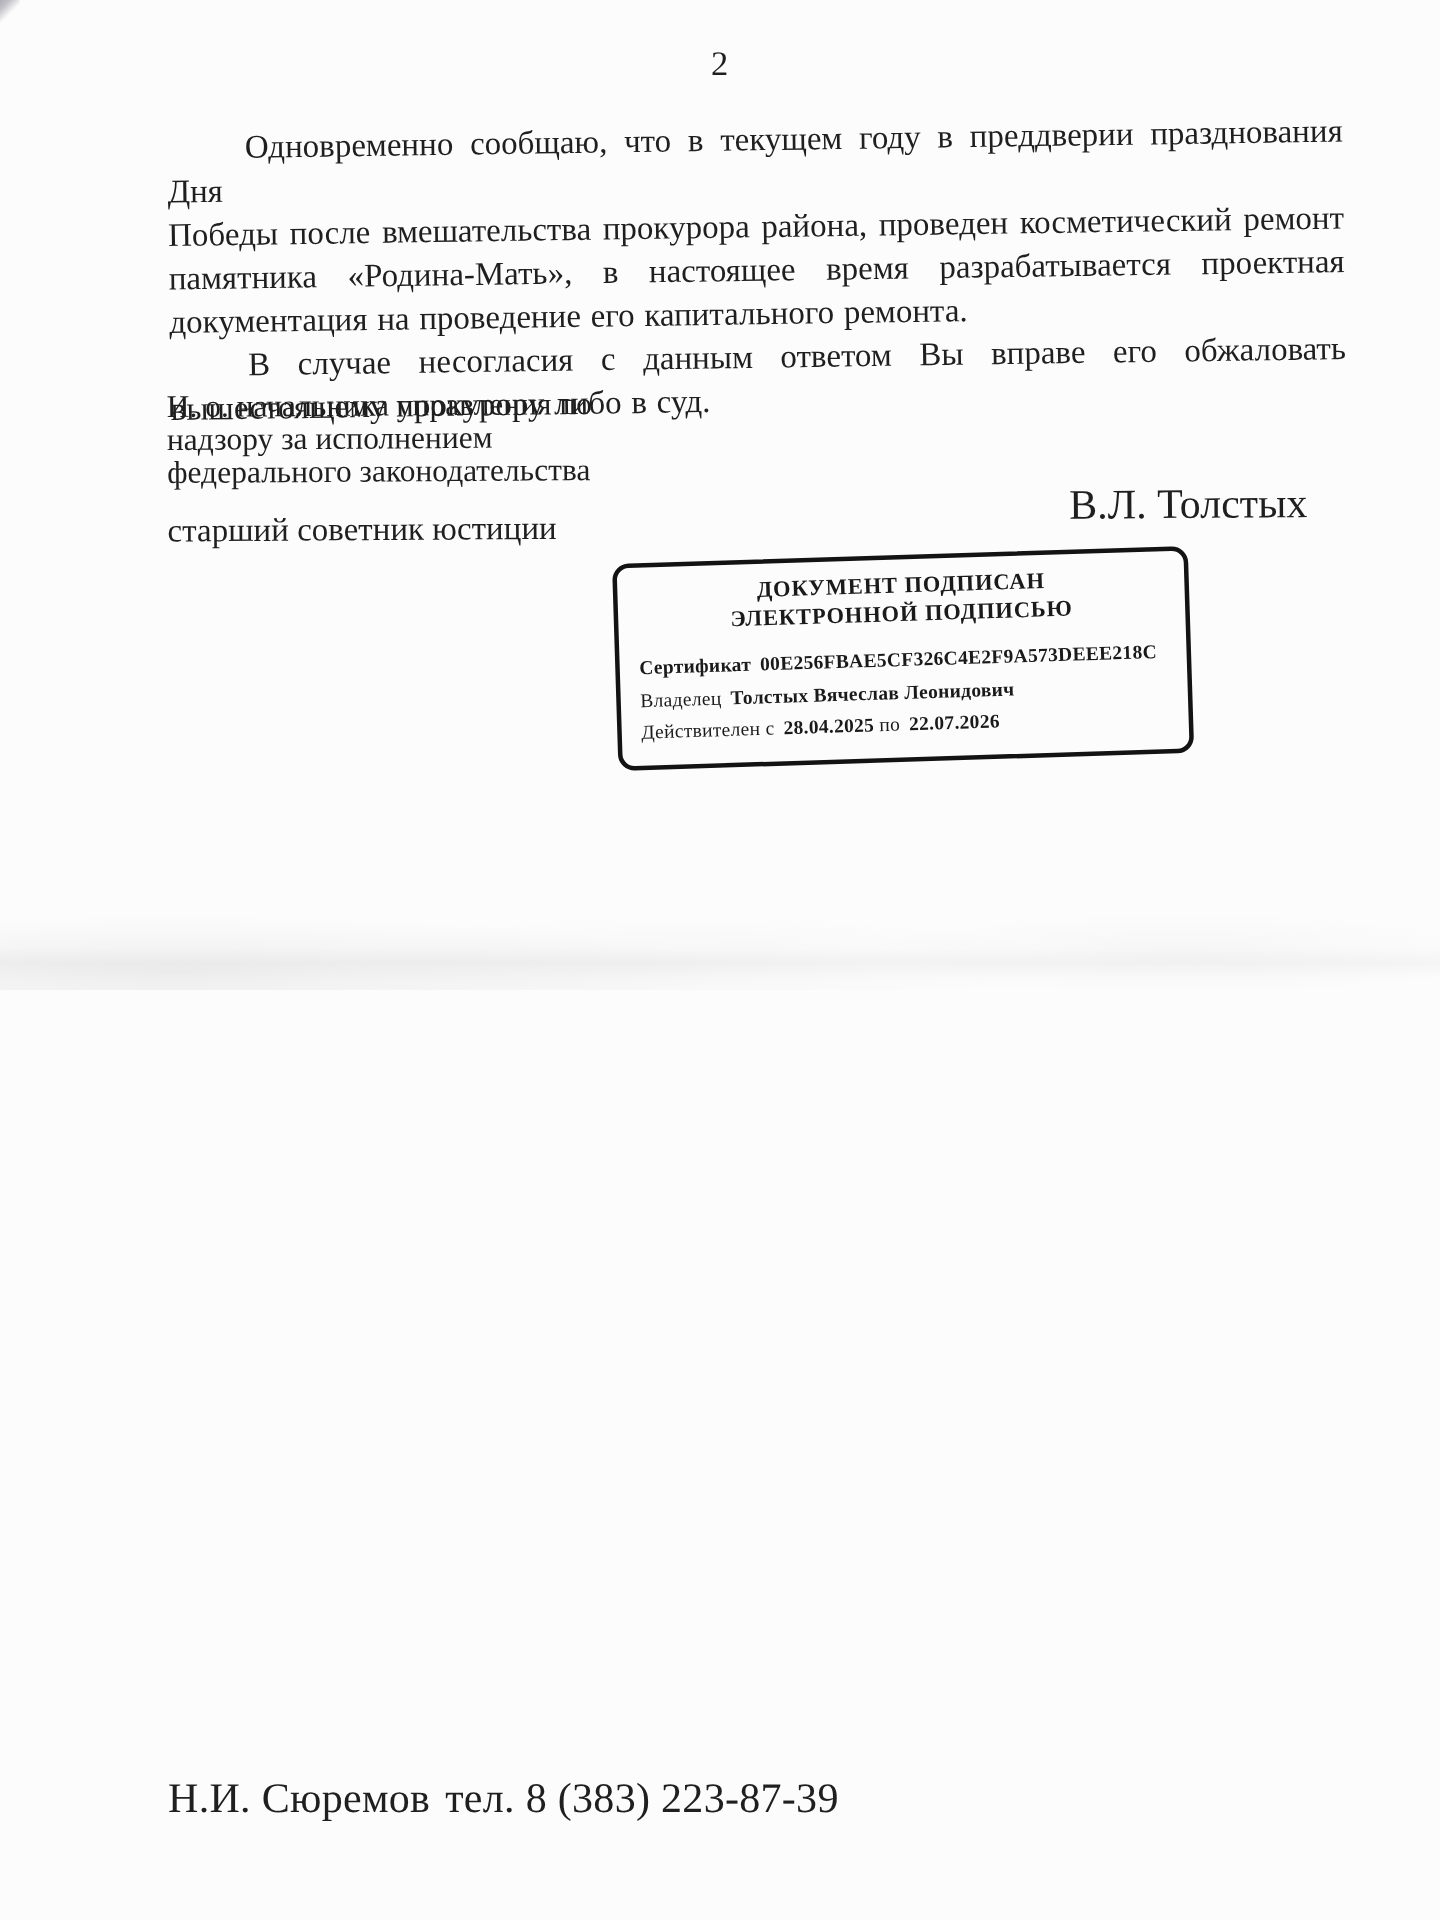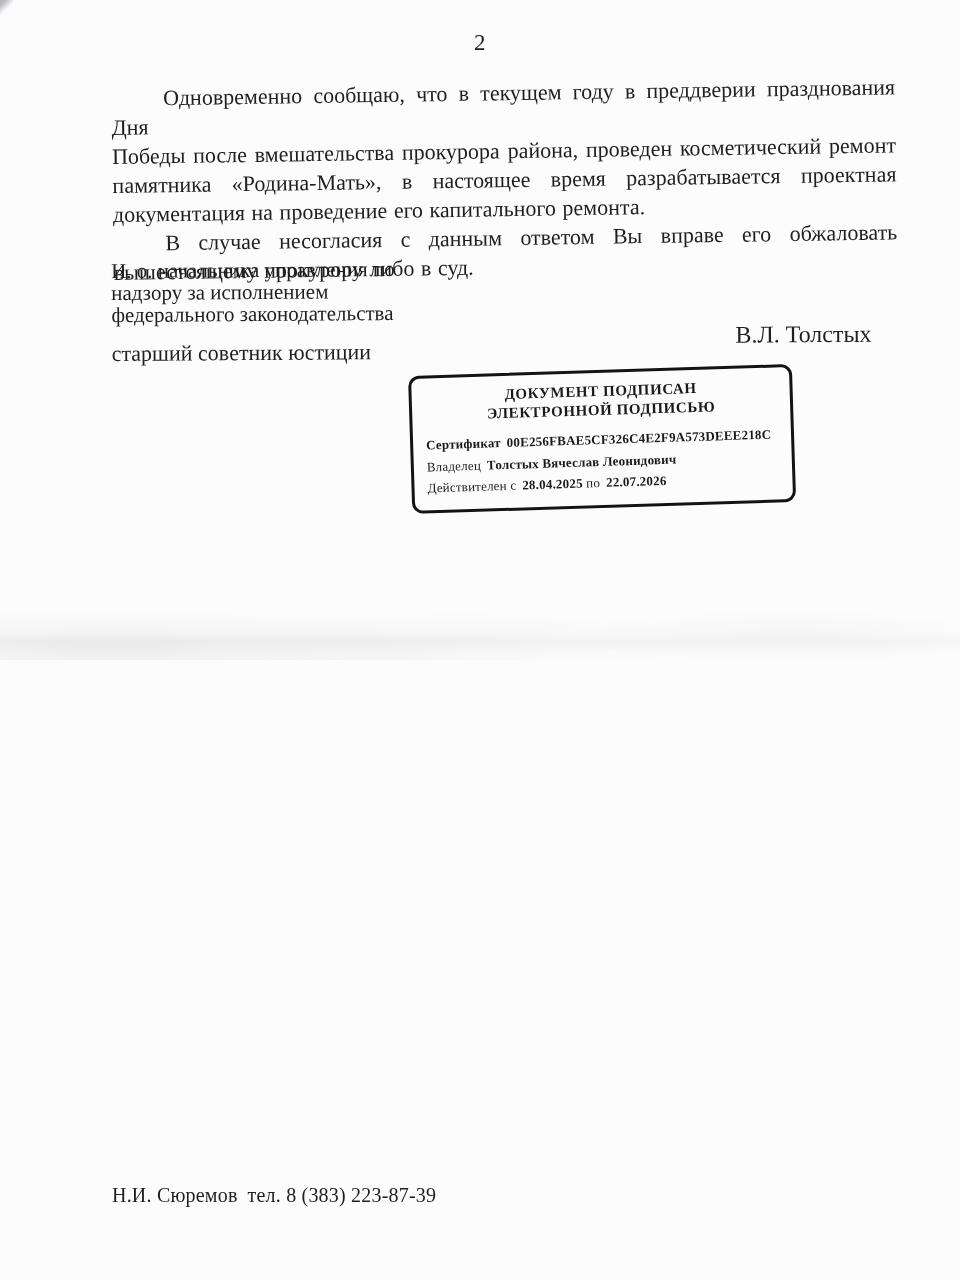--- a/index.html
+++ b/index.html
@@ -66,21 +66,21 @@
     line-height: 22px;
   }
   .signoff-rank {
     margin-top: 15px;
     font-size: 22px;
   }
   .signoff-name {
     position: absolute;
     top: 66px;
     right: 24px;
-    font-size: 24px;
+    font-size: 28px;
   }
 
   
   .stamp {
     position: absolute;
     left: 408px;
     top: 376px;
     width: 352px;
     border: 3px solid #131313;
     border-radius: 11px;
@@ -108,21 +108,21 @@
   }
   .stamp-lines .lbl { font-weight: 400; }
   .stamp-lines .val { font-weight: 700; }
   .stamp-lines .gap { display: inline-block; width: 6px; }
 
   
   .footer-contact {
     position: absolute;
     left: 112px;
     top: 1184px;
-    font-size: 20px;
+    font-size: 28px;
     letter-spacing: 0.2px;
     white-space: pre;
   }
   .footer-contact .sp { display: inline-block; width: 10px; }
 
   
   .corner-mark {
     position: absolute;
     top: -5px;
     left: -5px;

